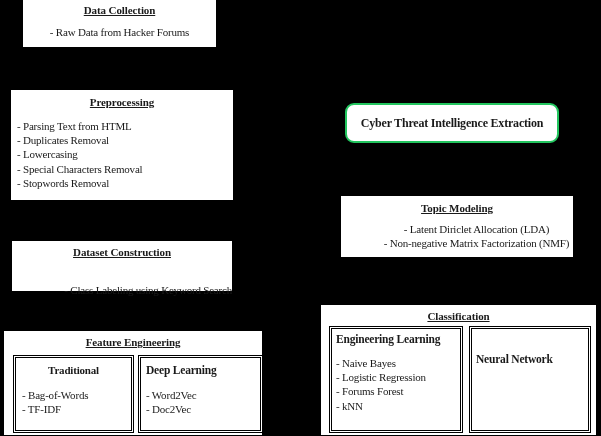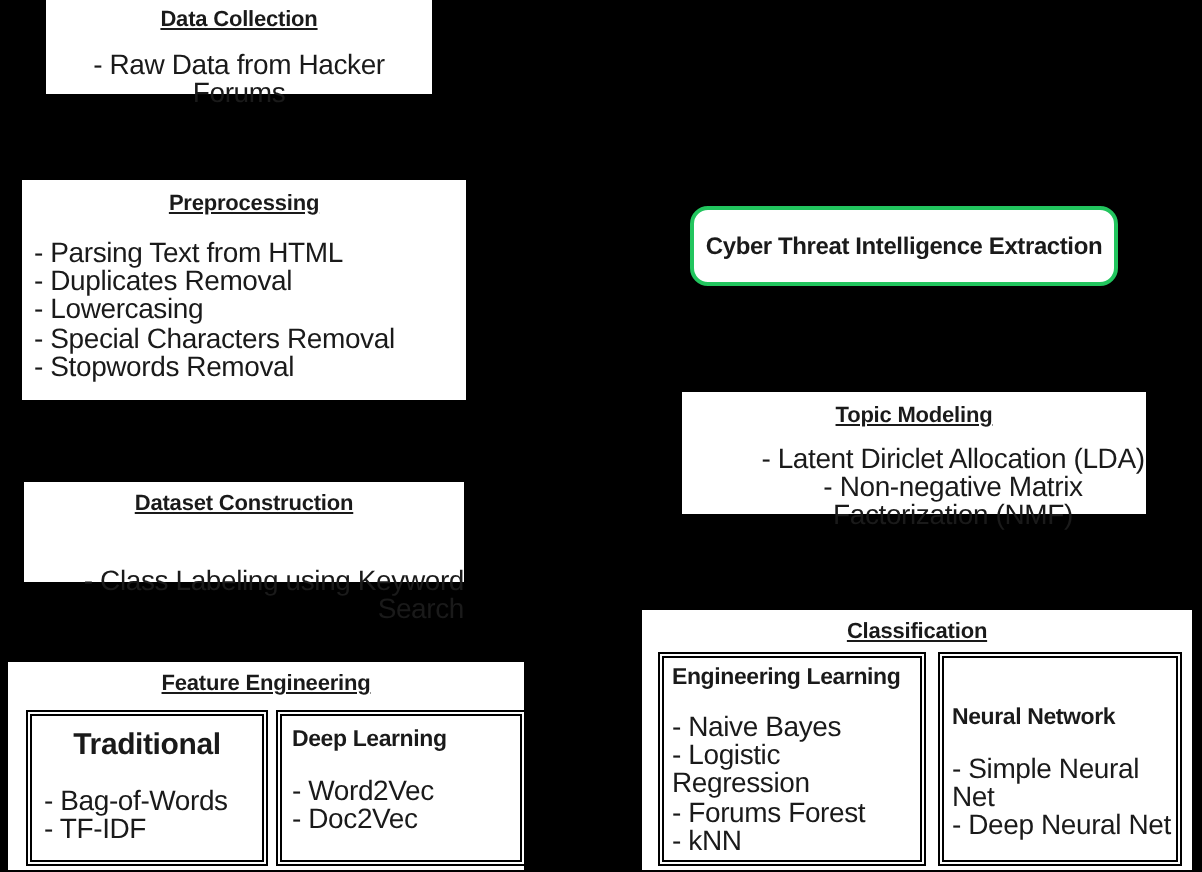--- a/index.html
+++ b/index.html
@@ -6,21 +6,21 @@
     margin: 0;
     padding: 0;
     background: #000000;
   }
   #canvas {
     position: relative;
     width: 601px;
     height: 436px;
     background: #000000;
     overflow: hidden;
-    font-family: Liberation Sans, sans-serif;
+    font-family: Liberation Serif, serif;
   }
   .box {
     position: absolute;
     background: #ffffff;
     color: #1a1a1a;
     box-sizing: border-box;
   }
   .plain {
     border: 1px solid #000000;
   }
@@ -42,31 +42,31 @@
     text-align: center;
     font-size: 11px;
     letter-spacing: -0.1px;
   }
   .subtitle {
     font-weight: bold;
     font-size: 11.5px;
     letter-spacing: -0.2px;
   }
   .items {
-    font-size: 14px;
+    font-size: 11px;
     line-height: 14.2px;
     letter-spacing: -0.2px;
   }
   .items.center {
     text-align: center;
     padding-left: 39px;
   }
   .emph {
     font-weight: bold;
-    font-size: 15px;
+    font-size: 11px;
     letter-spacing: -0.2px;
     text-align: center;
     white-space: nowrap;
   }
 
   
   #data-collection { left: 22px;  top: -1px;  width: 195px; height: 49px; }
   #data-collection .title { margin-top: 4px; }
   #data-collection .items { margin-top: 9px; text-align: center; }
 
@@ -177,20 +177,16 @@
       <div class="items">
         <div>- Naive Bayes</div>
         <div>- Logistic Regression</div>
         <div>- Forums Forest</div>
         <div>- kNN</div>
       </div>
     </div>
 
     <div class="box double" id="cls-neural">
       <div class="subtitle">Neural Network</div>
-      <div class="items">
-        <div>- Simple Neural Net</div>
-        <div>- Deep Neural Net</div>
-      </div>
     </div>
   </div>
 
 </div>
 
 </body></html>

